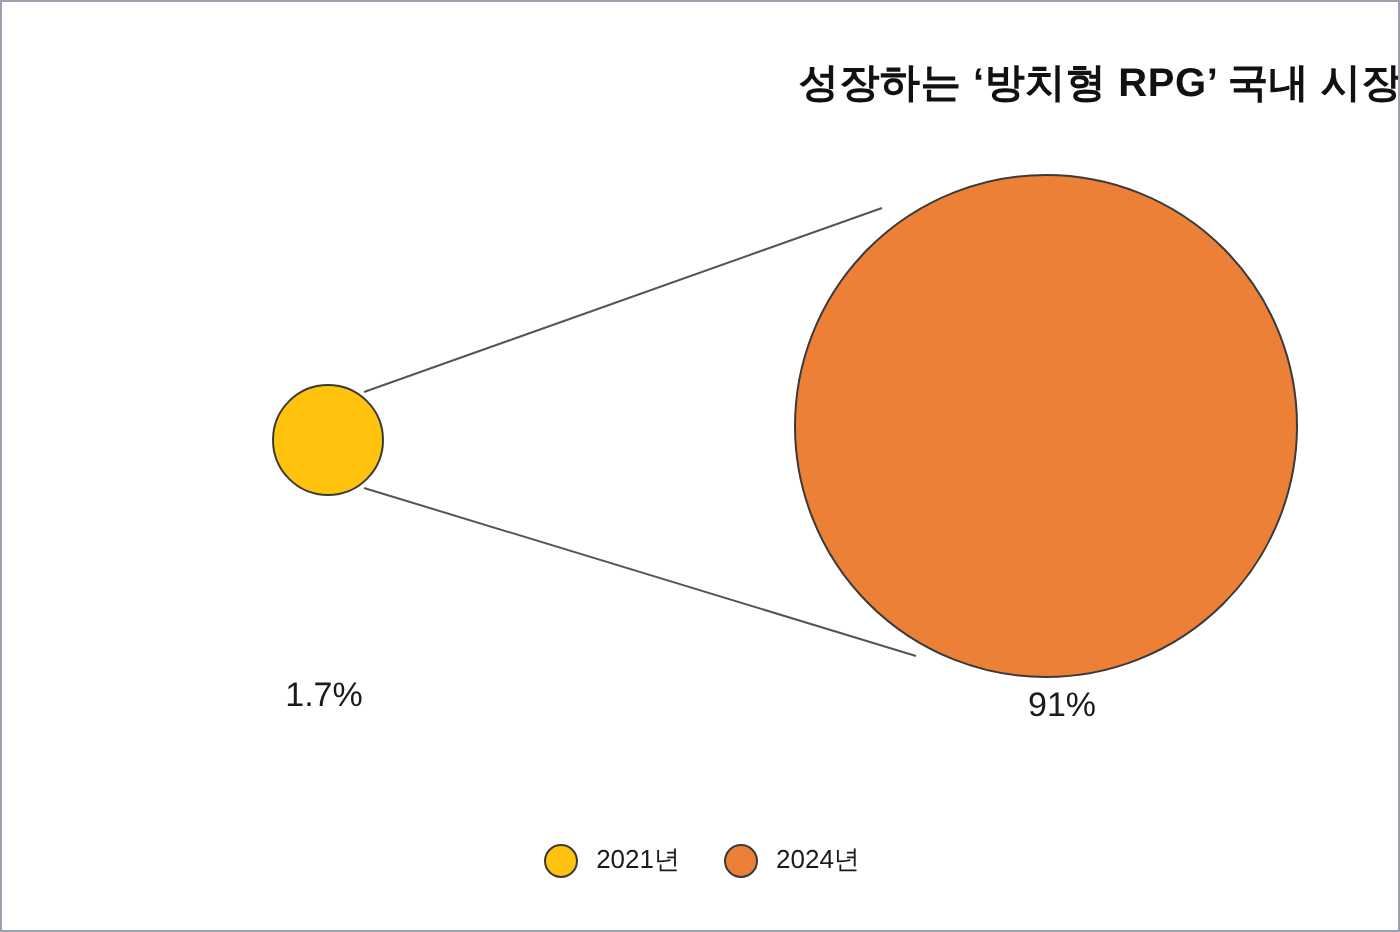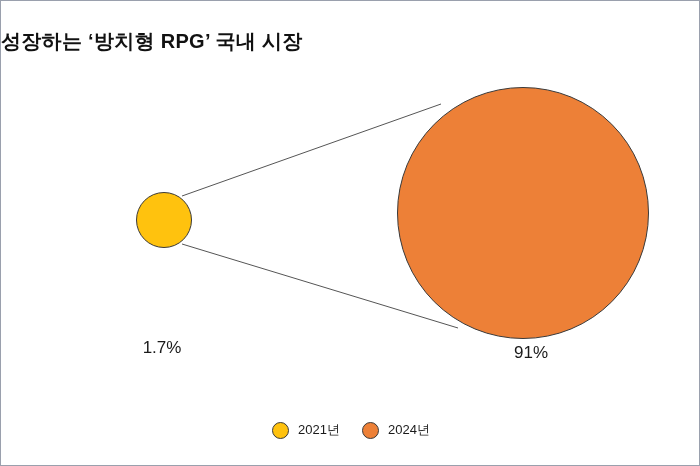--- a/index.html
+++ b/index.html
@@ -17,21 +17,21 @@
     background: #ffffff;
     box-sizing: border-box;
     border: 1px solid #9aa0ad;
     overflow: hidden;
   }
   #chart-title {
     position: absolute;
     left: 0;
     top: 27px;
     width: 700px;
-    text-align: left;
+    text-align: right;
     font-size: 20px;
     font-weight: bold;
     color: #111111;
     letter-spacing: 0.3px;
     white-space: nowrap;
   }
   #plot-area {
     position: absolute;
     left: 0;
     top: 0;

